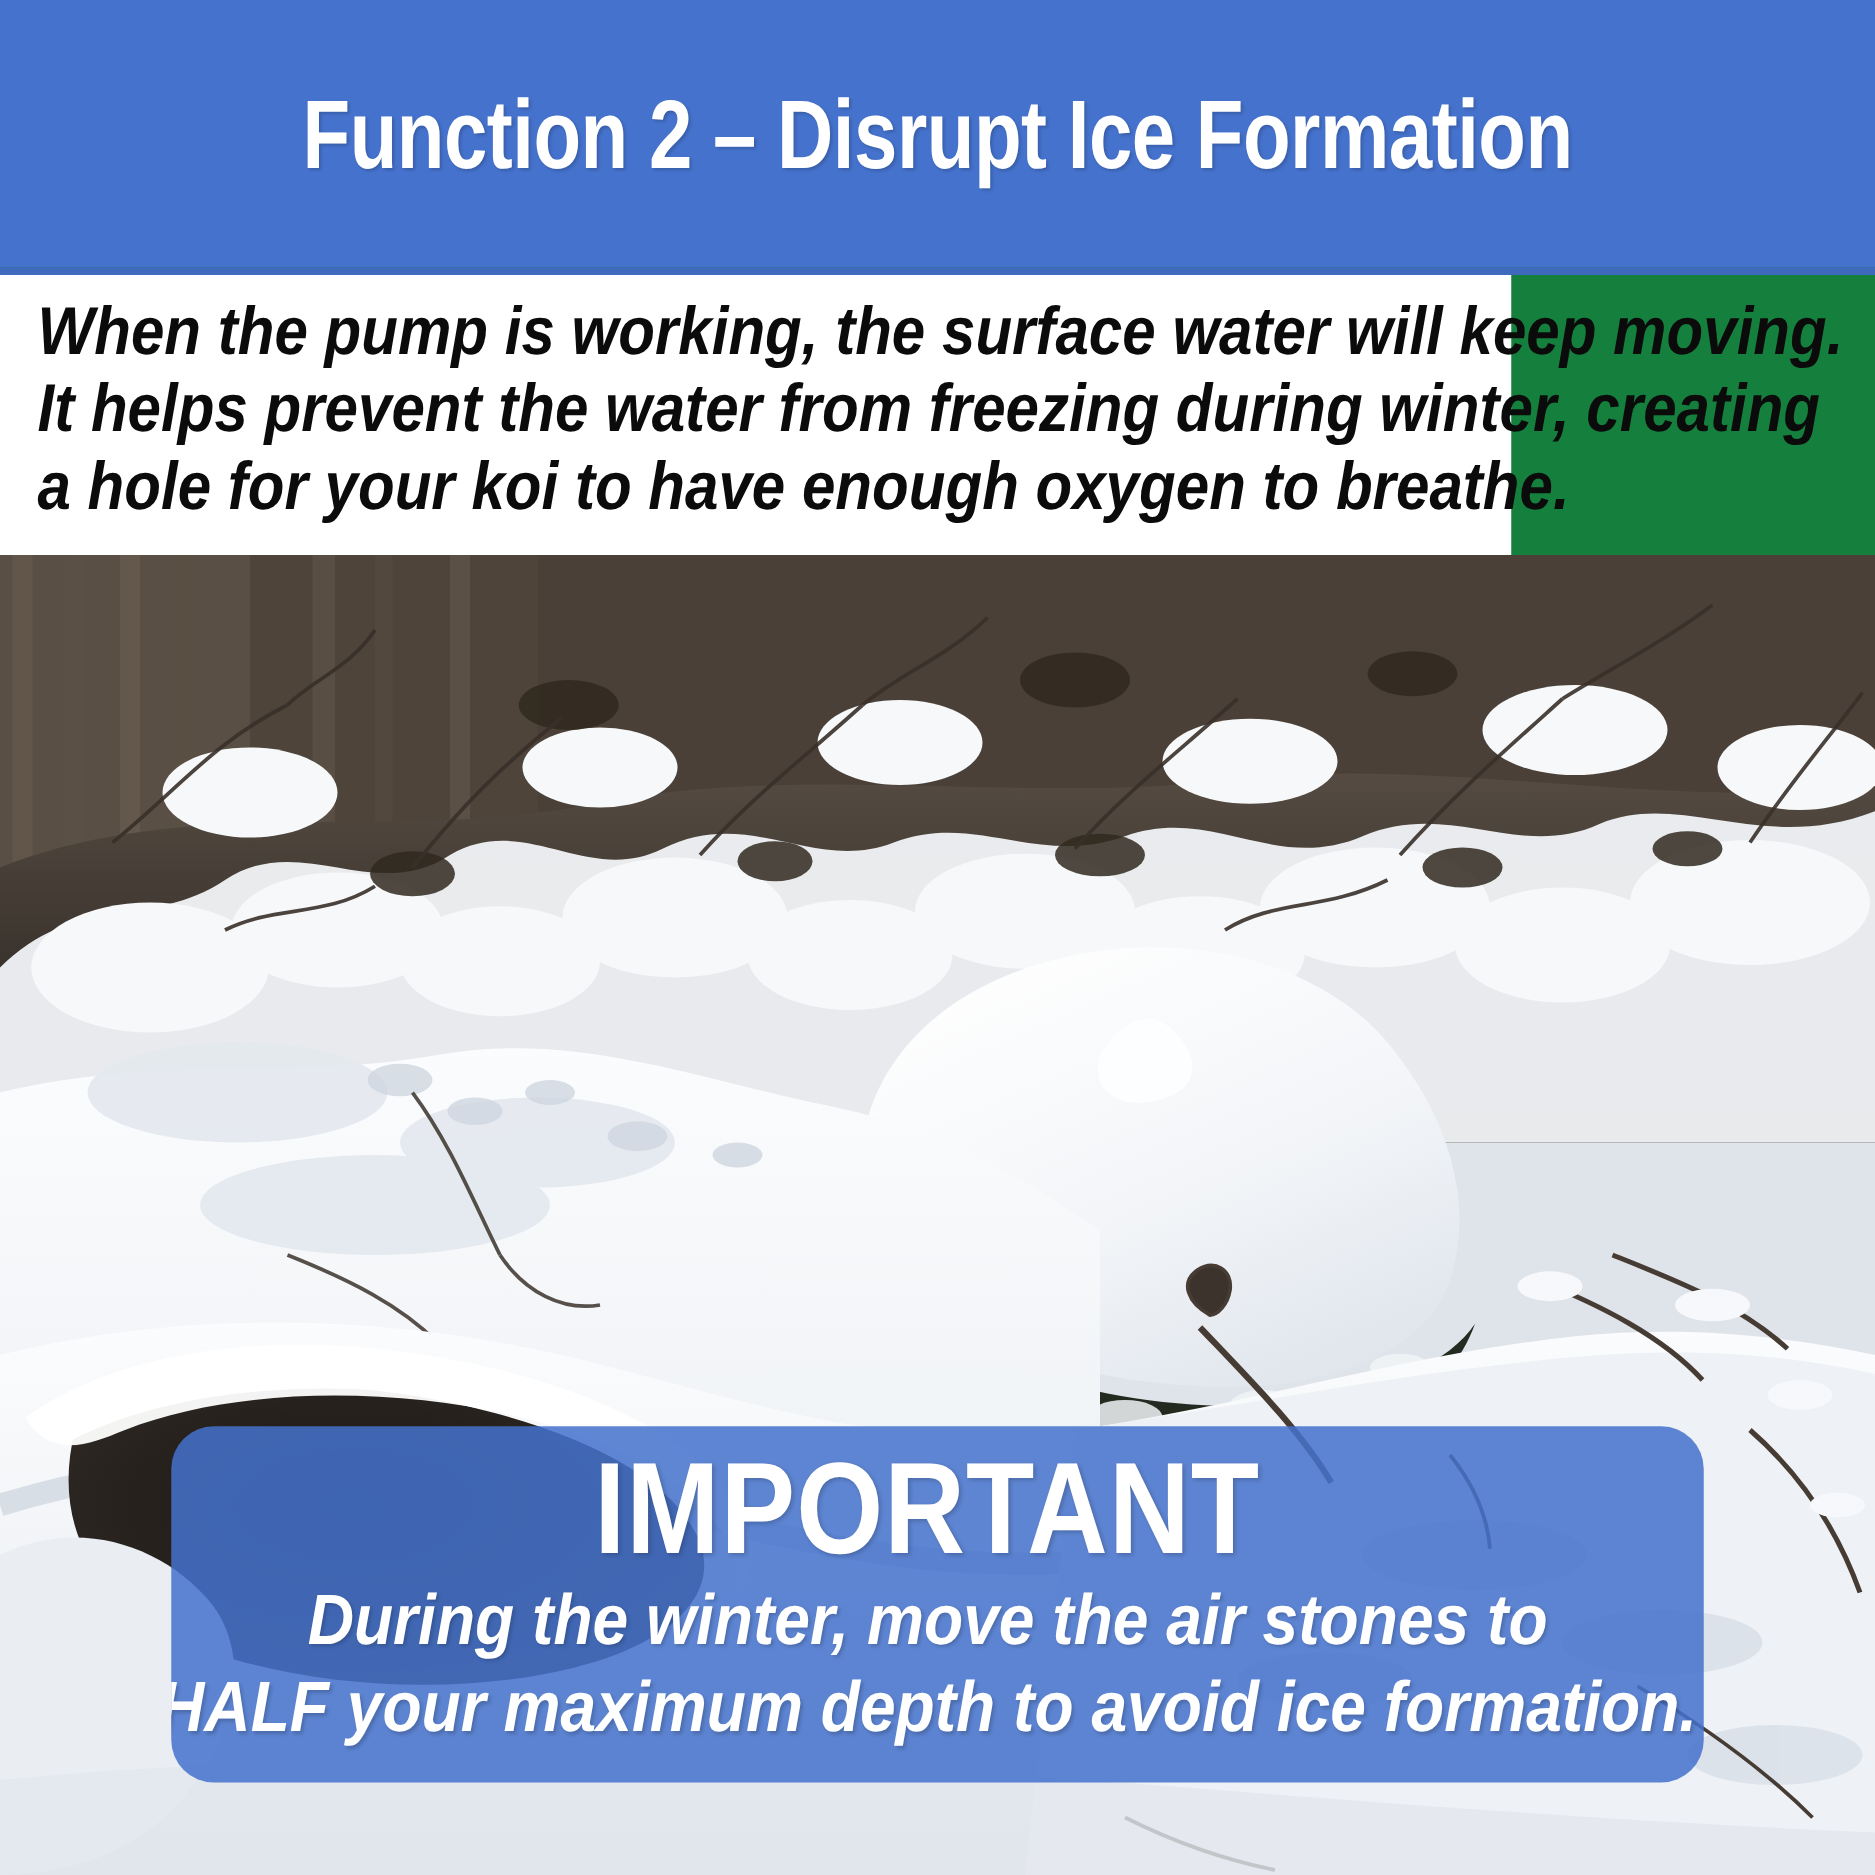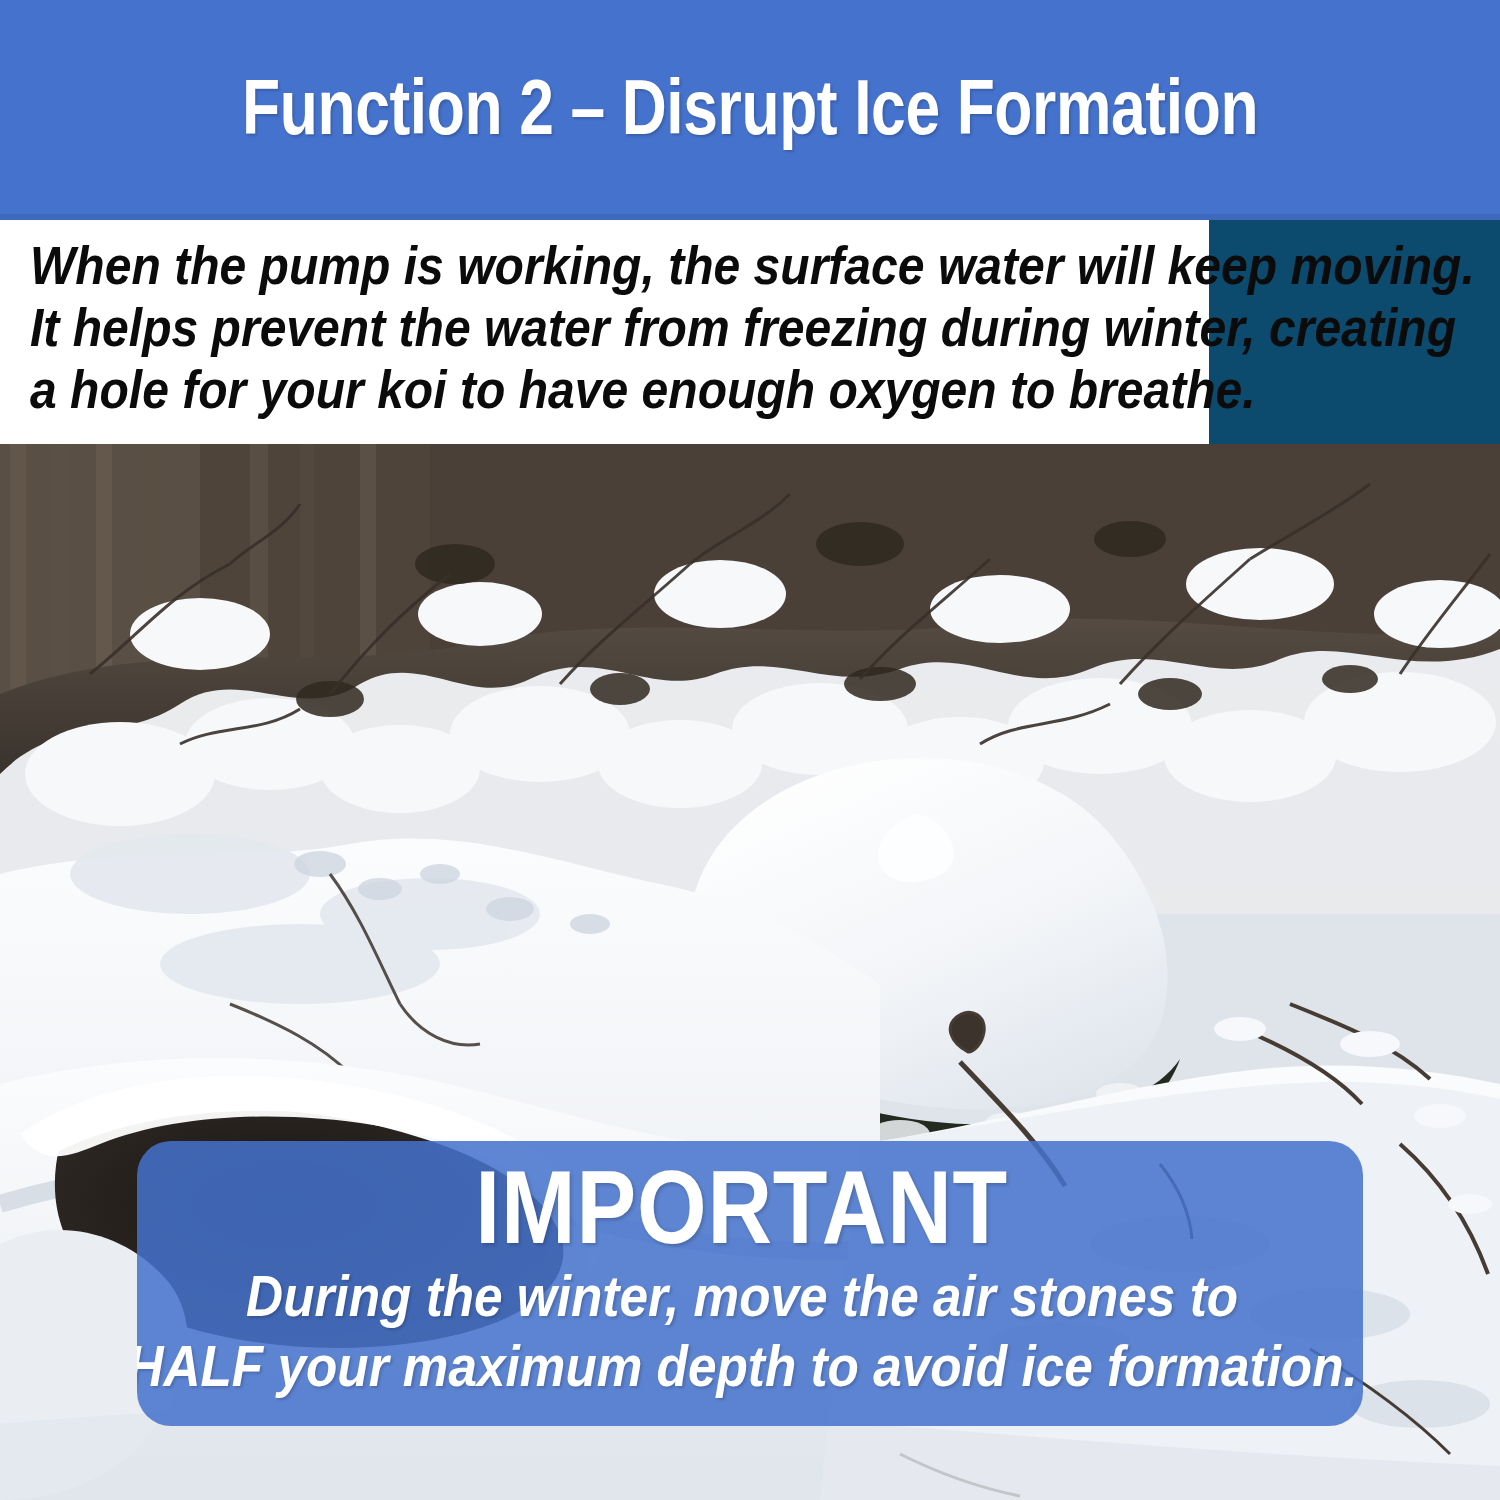--- a/index.html
+++ b/index.html
@@ -12,21 +12,21 @@
     height: 1500px;
     overflow: hidden;
     font-family: "Liberation Sans", sans-serif;
   }
 
   #page {
     position: relative;
     width: 1500px;
     height: 1500px;
     overflow: hidden;
-    background: #0c4a6e;
+    background: #15803d;
   }
 
   
   #header-banner {
     position: absolute;
     left: 0; top: 0;
     width: 1500px;
     height: 214px;
     background: #4572cc;
     display: flex;

